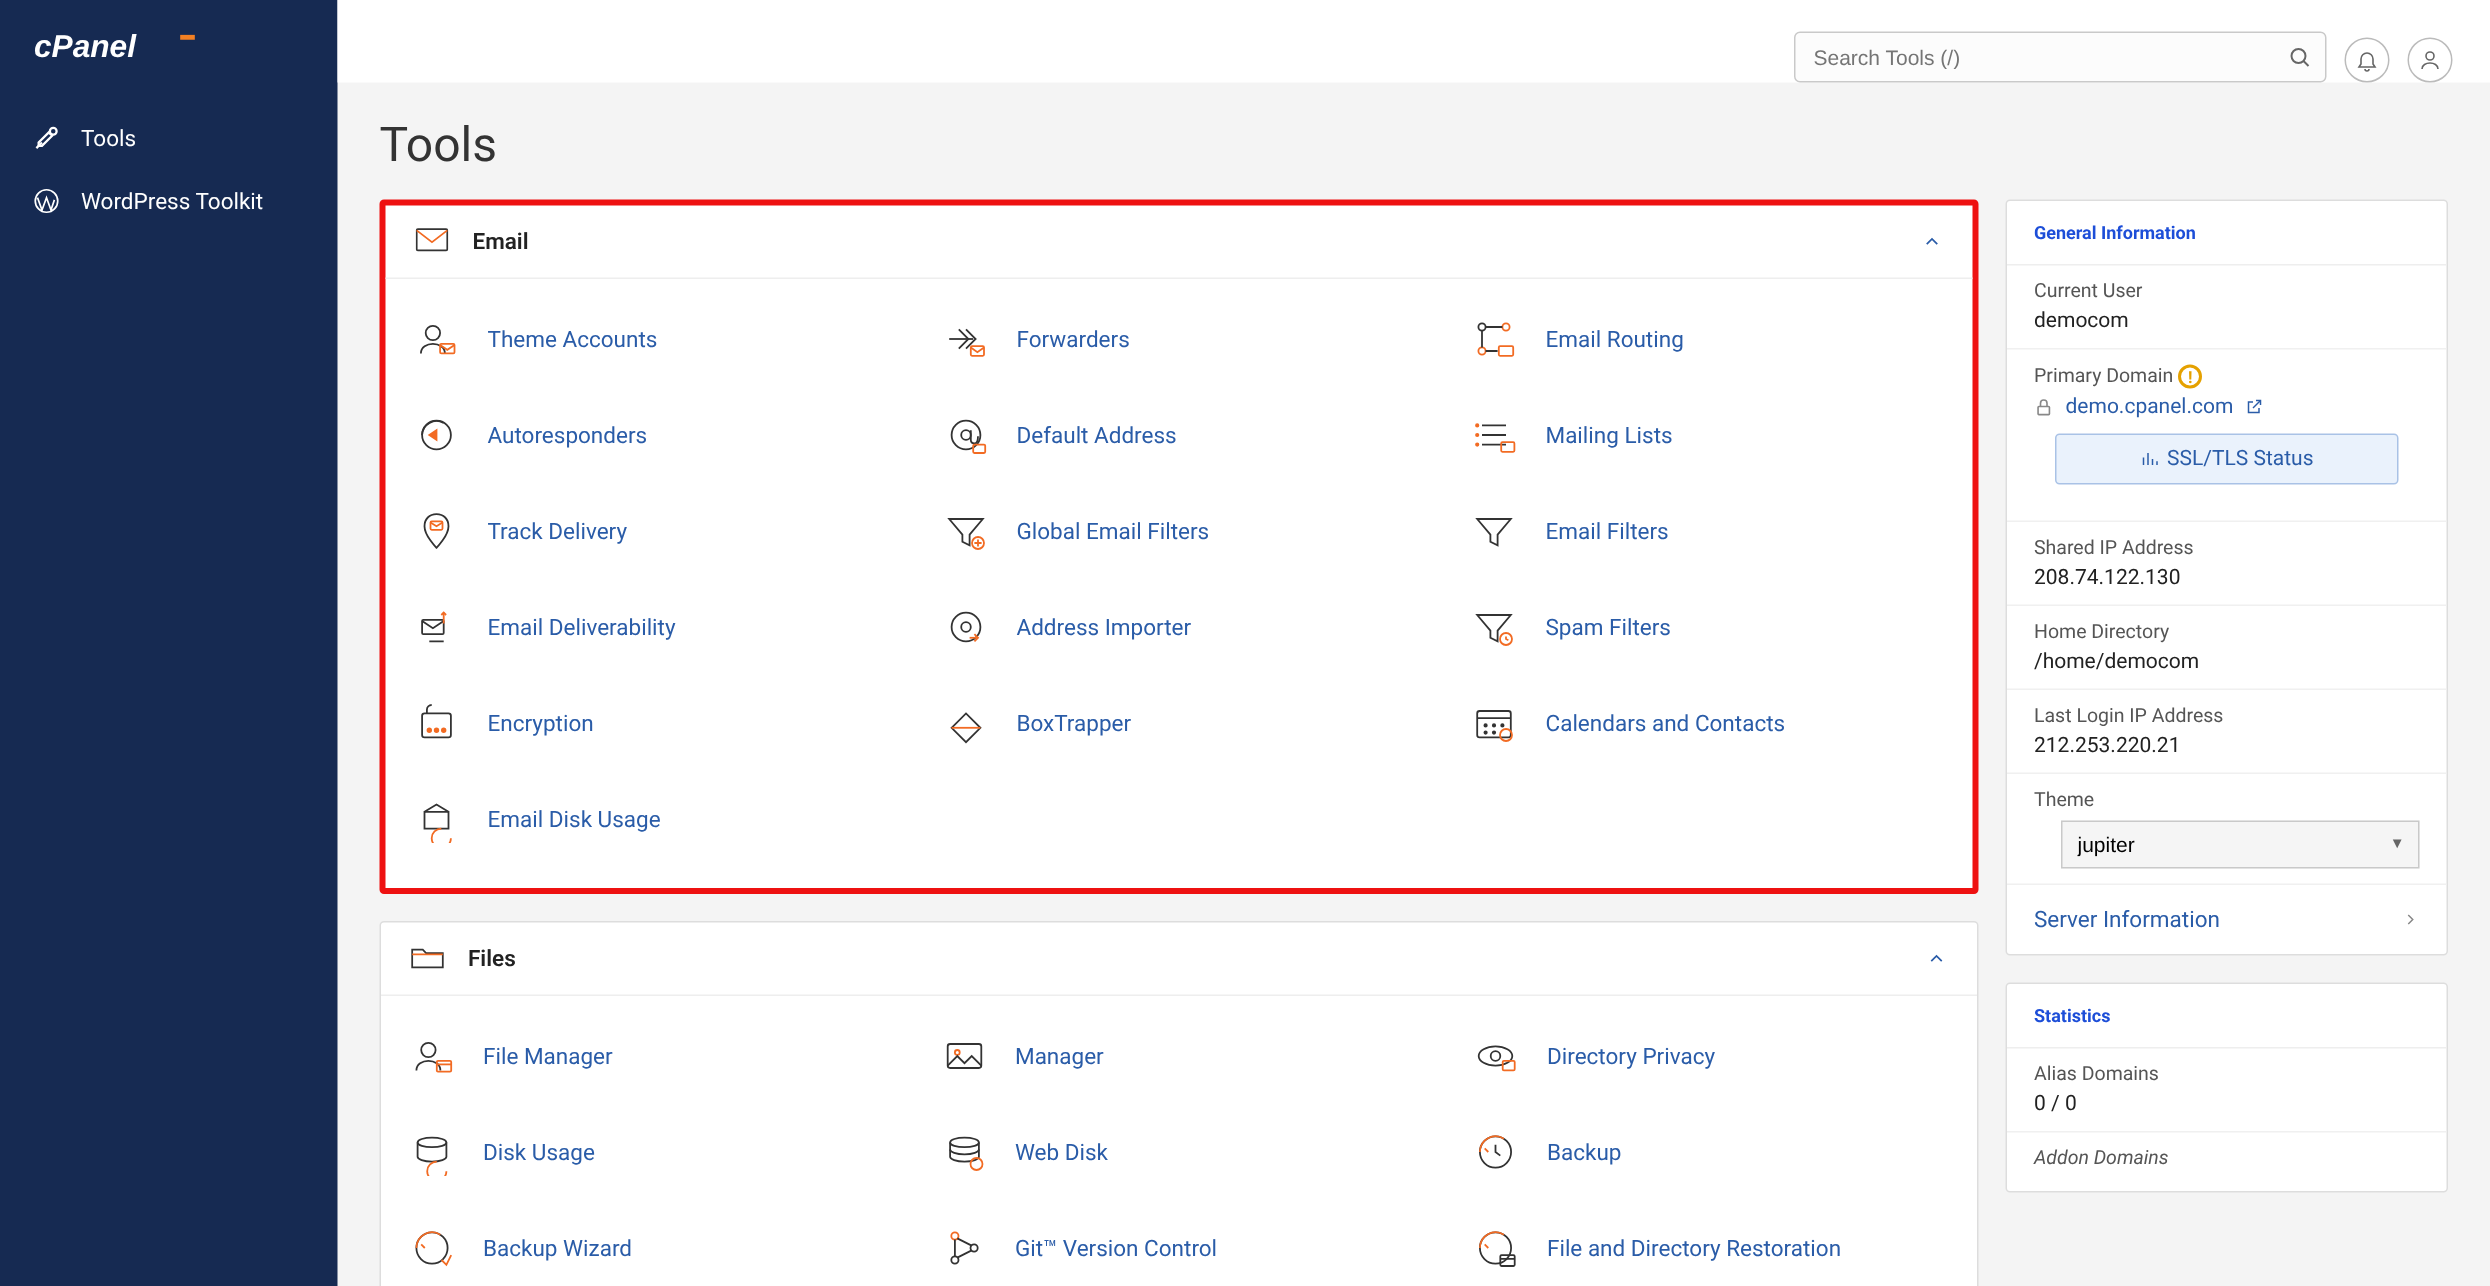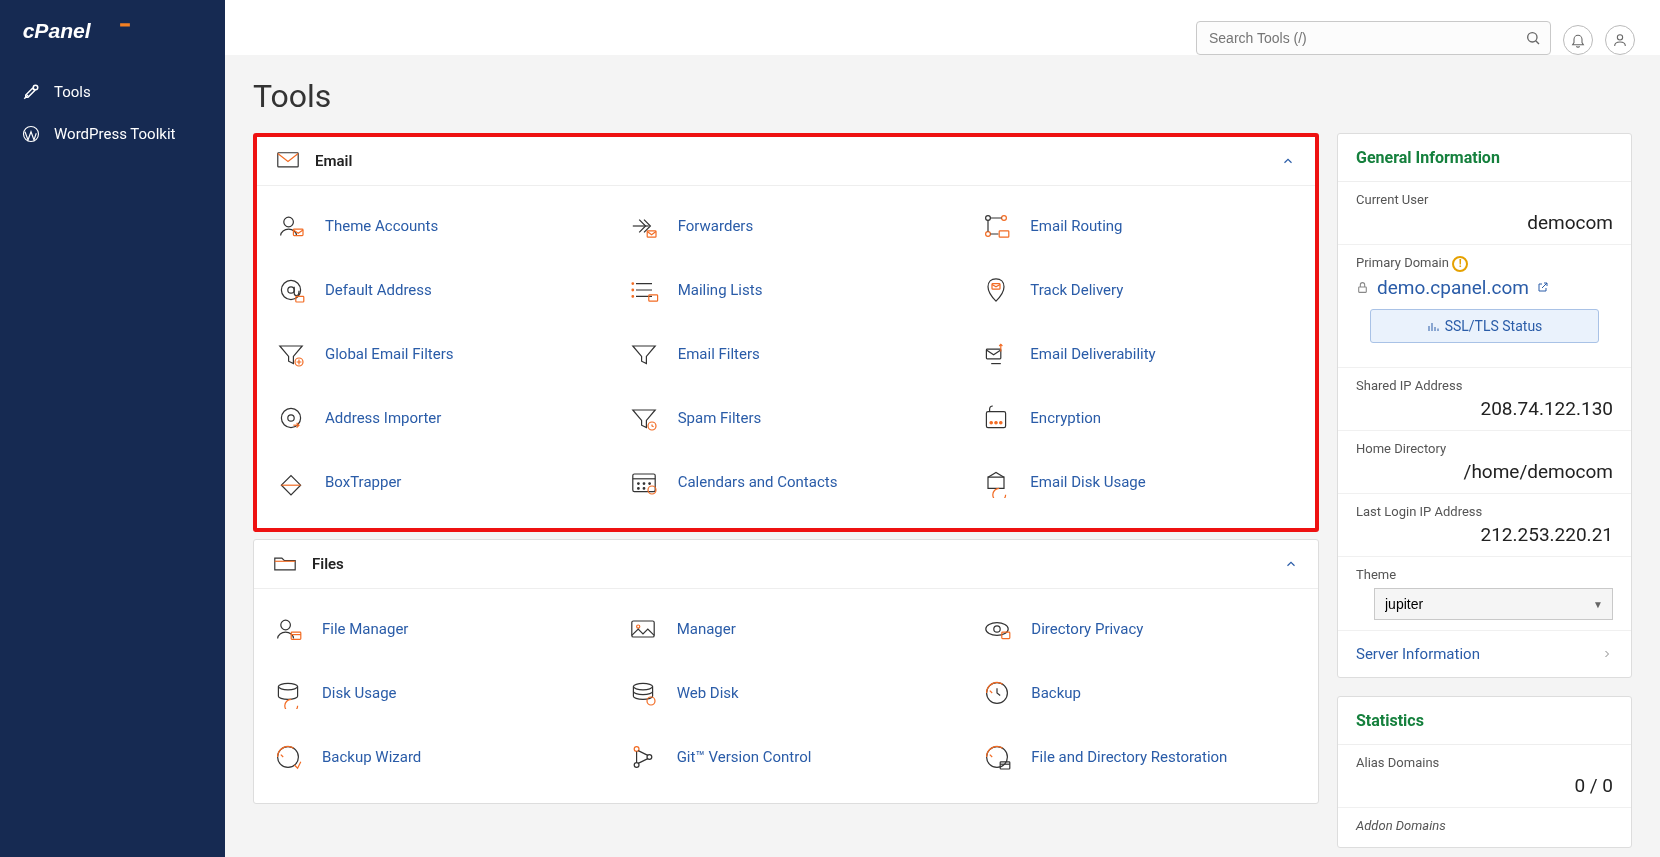--- a/index.html
+++ b/index.html
@@ -15,37 +15,37 @@
 .topbar { background: #fff; height: 55px; display: flex; align-items: flex-end; justify-content: flex-end; padding: 0 25px; gap: 12px; }
 .search { position: relative; width: 355px; }
 .search input { width: 100%; height: 34px; border: 1px solid #c9c9c9; border-radius: 4px; padding: 0 36px 0 12px; font-size: 14px; background: #fcfcfc; }
 .search .sg { position: absolute; right: 10px; top: 50%; transform: translateY(-50%); color: #666; }
 .topbtn { width: 30px; height: 30px; border-radius: 50%; border: 1px solid #bbb; display: flex; align-items: center; justify-content: center; cursor: pointer; color: #666; background: #fff; }
 .content { padding: 22px 28px; }
 .page-title { font-size: 32px; font-weight: 400; margin-bottom: 18px; color: #333; }
 .cols { display: flex; gap: 18px; align-items: flex-start; }
 .left { flex: 1; min-width: 0; }
 .right { width: 295px; flex-shrink: 0; }
-.panel { background: #fff; border: 1px solid #ddd; border-radius: 3px; margin-bottom: 7px; }
+.panel { background: #fff; border: 1px solid #ddd; border-radius: 3px; margin-bottom: 18px; }
 .panel.highlight { border: 4px solid #e11; }
 .panel-head { display: flex; align-items: center; padding: 15px 20px; border-bottom: 1px solid #eee; gap: 16px; }
 .panel-head .picon { width: 22px; height: 18px; }
 .panel-head .ptitle { font-size: 15px; font-weight: 600; color: #222; flex: 1; }
 .panel-head .chev { color: #2a5ca8; }
 .panel-body { padding: 12px 10px 18px 10px; }
 .tools-grid { display: grid; grid-template-columns: repeat(3, 1fr); gap: 8px 20px; }
 .tool { display: flex; align-items: center; gap: 18px; padding: 12px 8px; cursor: pointer; }
 .tool .ticon { width: 32px; height: 32px; flex-shrink: 0; }
 .tool .tlabel { color: #2a5ca8; font-size: 15px; line-height: 1.25; }
 .card { background: #fff; border: 1px solid #ddd; border-radius: 3px; margin-bottom: 18px; }
-.card-head { padding: 14px 18px; border-bottom: 1px solid #eee; font-weight: 700; font-size: 16px; color: #15803d;}
+.card-head { padding: 14px 18px; border-bottom: 1px solid #eee; font-weight: 700; font-size: 12px; color: #1d4ed8;}
 .card-row { padding: 10px 18px; border-bottom: 1px solid #f0f0f0; }
 .card-row:last-child { border-bottom: none; font-style: italic; }
 .card-row .lbl { font-size: 13px; color: #555; margin-bottom: 4px; }
-.card-row .val { font-size: 19px; color: #222; text-align: right; }
+.card-row .val { font-size: 14px; color: #222; }
 .link { color: #2a5ca8; }
 .domain-line { display: flex; align-items: center; gap: 8px; font-size: 15px; }
 .ssl-btn { display: block; text-align: center; margin: 10px 14px 14px; height: 34px; line-height: 32px; border: 1px solid #a9c2e6; background: #eaf2fc; color: #2a5ca8; border-radius: 3px; font-size: 14px; cursor: pointer; }
 .ssl-btn .ssli { display: inline-block; vertical-align: -2px; margin-right: 6px; }
 .theme-sel { position: relative; margin-top: 6px; margin-left: 18px; }
 .theme-sel select { width: 100%; height: 32px; border: 1px solid #c9c9c9; padding: 0 10px; font-size: 14px; background: #f5f5f5; appearance: none; }
 .theme-sel .dd { position: absolute; right: 10px; top: 50%; transform: translateY(-50%); color: #666; font-size: 10px; pointer-events: none; }
 .server-link { display: flex; align-items: center; justify-content: space-between; padding: 14px 18px; color: #2a5ca8; font-size: 15px; cursor: pointer; gap: 43px; }
 .warn-dot { display: inline-flex; width: 16px; height: 16px; border-radius: 50%; border: 2px solid #e5a100; color: #e5a100; font-size: 11px; font-weight: 700; align-items: center; justify-content: center; }
 svg { display: block; }
@@ -163,20 +163,30 @@
                         <rect x="24" y="26" width="12" height="8" rx="1" stroke="#f26b23"></rect>
                         <path d="M13 10h14M10 13v14M13 30h10"></path>
                       </svg>
                     </span>
                     <span class="tlabel">Email Routing</span>
                   </div>
                   <div class="tool">
                     <span class="ticon">
                       <svg viewBox="0 0 40 40" fill="none" stroke="#333" stroke-width="1.5">
                         <circle cx="20" cy="20" r="12"></circle>
+                        <path d="M14 20l6-4v8l-6-4z" stroke="#f26b23" fill="#f26b23"></path>
+                        <path d="M8 20a12 12 0 0118-10"></path>
+                      </svg>
+                    </span>
+                    <span class="tlabel">Autoresponders</span>
+                  </div>
+                  <div class="tool">
+                    <span class="ticon">
+                      <svg viewBox="0 0 40 40" fill="none" stroke="#333" stroke-width="1.5">
+                        <circle cx="20" cy="20" r="12"></circle>
                         <path d="M24 20a4 4 0 11-8 0 4 4 0 018 0z"></path>
                         <path d="M24 16v8c0 2 1 3 3 3s3-2 3-6"></path>
                         <rect x="26" y="28" width="10" height="7" rx="1" stroke="#f26b23"></rect>
                       </svg>
                     </span>
                     <span class="tlabel">Default Address</span>
                   </div>
                   <div class="tool">
                     <span class="ticon">
                       <svg viewBox="0 0 40 40" fill="none" stroke="#333" stroke-width="1.5">

